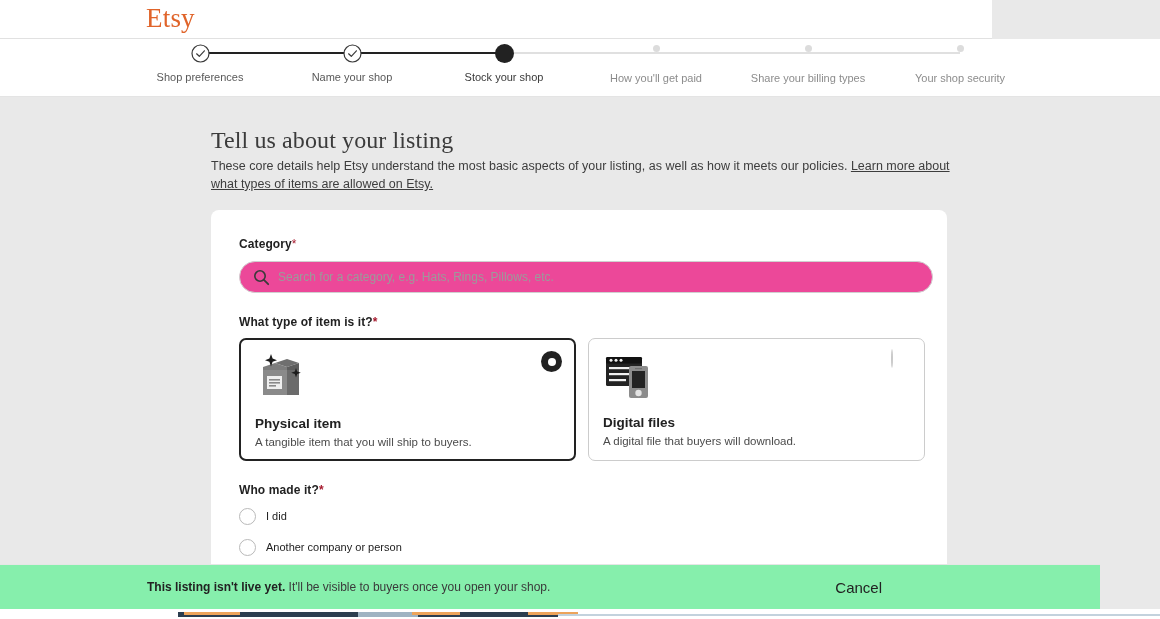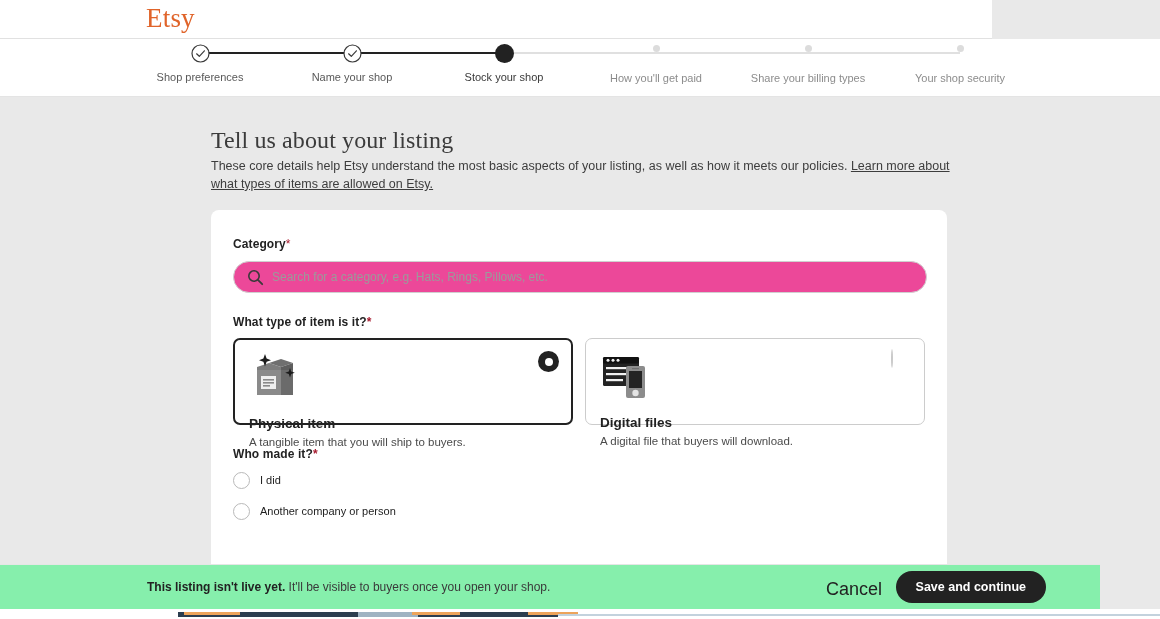--- a/index.html
+++ b/index.html
@@ -64,21 +64,21 @@
     position: absolute; left: 211px; top: 60px; width: 740px;
     font-size: 12.5px; line-height: 18px; color: #3d3d3d;
   }
   .lede a { color: #3d3d3d; text-decoration: underline; }
 
   
   .panel {
     position: absolute; left: 211px; top: 113px; width: 736px; height: 354px;
     background: #ffffff; border-radius: 8px 8px 0 0;
   }
-  .panel-inner { position: relative; padding: 24px 22px 0 22px; }
+  .panel-inner { position: relative; padding: 24px 22px 0 28px; }
 
   .field-label {
     font-size: 12px; font-weight: bold; color: #222222; letter-spacing: .1px;
   }
   .req { color: #a61a2e; font-size: 12px; }
 
   
   .search-wrap {
     position: relative; margin-top: 9px; width: 694px; height: 32px;
     border: 1px solid #d0d0d0; border-radius: 20px; background: #ec4899;
@@ -90,21 +90,21 @@
     position: absolute; left: 38px; top: 0; width: 640px; height: 30px;
     border: 0; outline: none; background: transparent;
     font-family: "Liberation Sans", sans-serif; font-size: 12px; color: #222;
   }
   .search-input::placeholder { color: #9b9b9b; }
 
   
   .sec-label { margin-top: 22px; }
   .cards { display: flex; gap: 12px; margin-top: 9px; }
   .card {
-    position: relative; width: 341px; height: 87px;
+    position: relative; width: 341px; height: 123px;
     border: 1px solid #cccccc; border-radius: 7px; background: #ffffff;
     cursor: pointer;
   }
   .card.selected { border: 2px solid #222222; }
   .card .icon { position: absolute; left: 14px; top: 13px; width: 58px; height: 50px; }
   .card .pick { position: absolute; right: 12px; top: 11px; width: 21px; height: 21px; }
   .pick .outer-on {
     width: 21px; height: 21px; border-radius: 50%; background: #222222;
     display: flex; align-items: center; justify-content: center;
   }
@@ -136,21 +136,21 @@
   .actionbar {
     position: absolute; left: 0; bottom: 10px; width: 1100px; height: 45px;
     background: #86efac; border-top: 1px solid #e6e6e6; text-decoration: underline;
   }
   .note {
     position: absolute; left: 147px; top: 15px; font-size: 12px; color: #3a3a3a;
   }
   .note b { font-weight: bold; color: #222; }
   .cancel {
     position: absolute; right: 218px; top: 14px;
-    font-size: 18px; color: #222222; background: none; border: 0;
+    font-size: 15px; color: #222222; background: none; border: 0;
     cursor: pointer; font-family: "Liberation Sans", sans-serif;
   }
   .save {
     position: absolute; right: 54px; top: 6px; height: 32px; padding: 0 20px;
     background: #222222; color: #ffffff; border: 0; border-radius: 20px;
     font-size: 12.5px; font-weight: bold; cursor: pointer;
     font-family: "Liberation Sans", sans-serif;
   }
 
   
@@ -323,21 +323,20 @@
 
       </div>
     </div>
   </div>
 
   <div class="actionbar">
     <div class="note">
       <b>This listing isn't live yet.</b><span> It'll be visible to buyers once you open your shop.</span>
     </div>
     <button class="cancel">Cancel</button>
-    <button class="save">Save and continue</button>
   </div>
 
   <div class="strip">
     <div class="seg" style="left:178px;width:180px;background:#2c3e4f;"></div>
     <div class="seg" style="left:184px;width:56px;background:#eda45a;bottom:4px;height:3px;"></div>
     <div class="seg" style="left:358px;width:60px;background:#9fb3c2;"></div>
     <div class="seg" style="left:418px;width:140px;background:#2c3e4f;"></div>
     <div class="seg" style="left:412px;width:48px;background:#eda45a;bottom:4px;height:3px;"></div>
     <div class="seg" style="left:528px;width:50px;background:#eda45a;bottom:4px;height:3px;"></div>
     <div class="seg" style="left:558px;width:602px;background:#c3d2dd;bottom:3px;height:2px;"></div>

